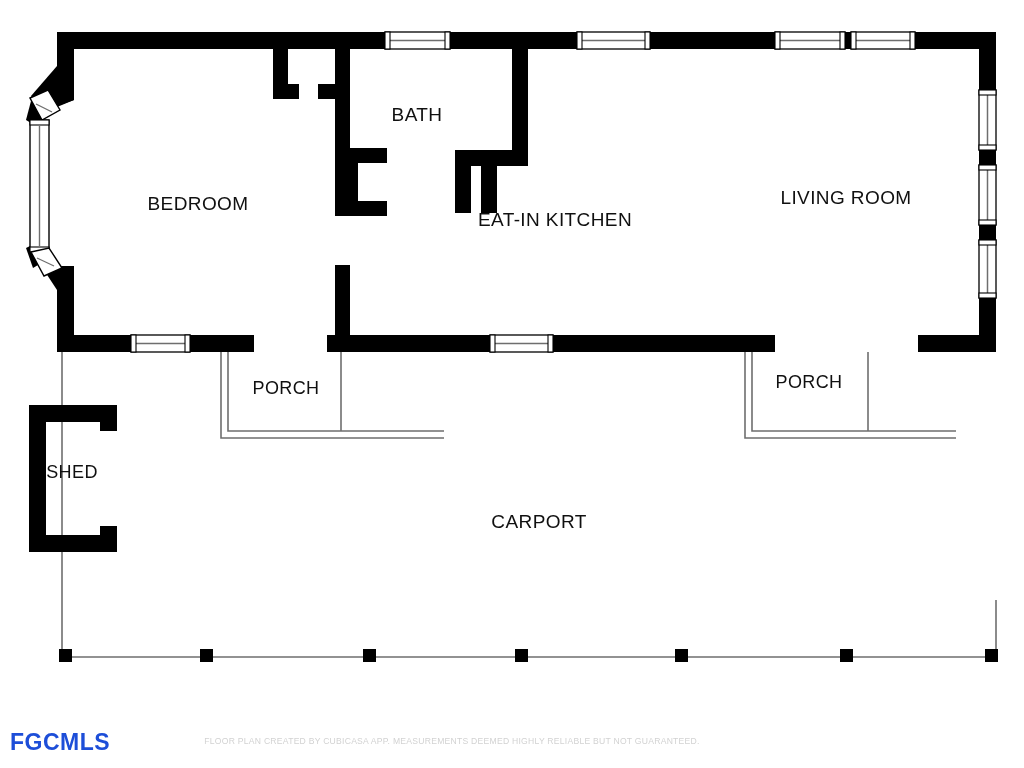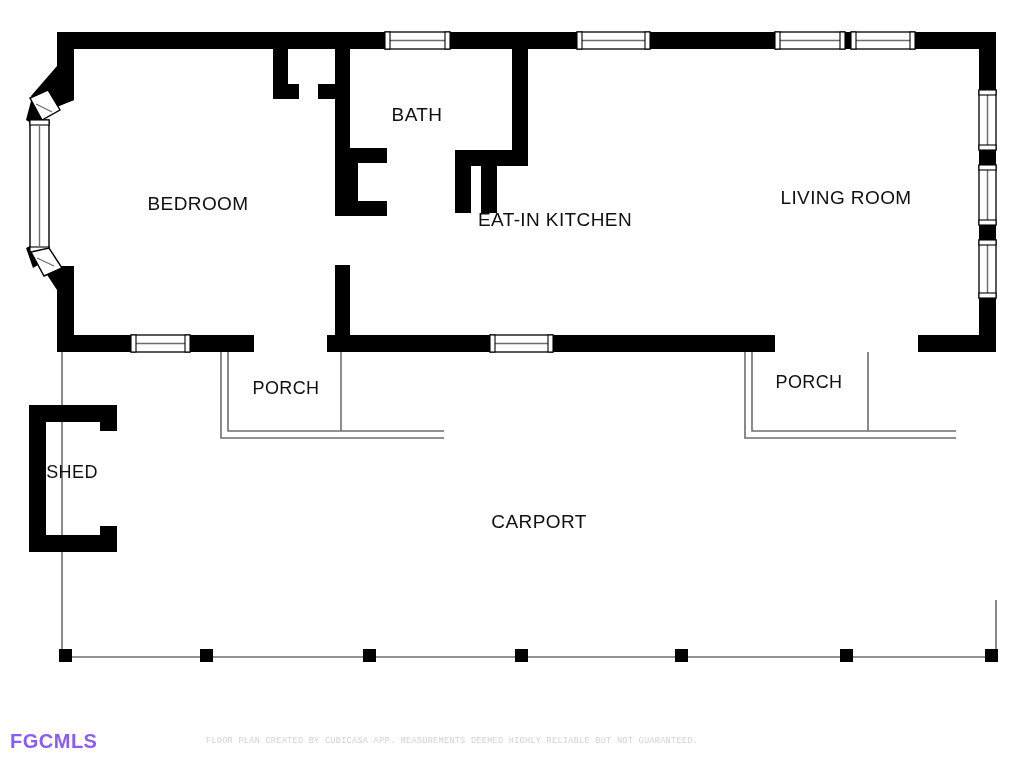--- a/index.html
+++ b/index.html
@@ -41,34 +41,34 @@
     left: 0;
     top: 700px;
     width: 1024px;
     height: 68px;
   }
   #mls-logo {
     position: absolute;
     left: 10px;
     top: 31px;
     font-family: "Liberation Sans", sans-serif;
-    font-size: 20px;
+    font-size: 23px;
     font-weight: bold;
     letter-spacing: 0.5px;
-    color: #8b5cf6;
+    color: #1d4ed8;
     line-height: 1;
     user-select: none;
   }
   #disclaimer {
     position: absolute;
     left: 0;
     top: 36px;
     width: 904px;
     text-align: center;
-    font-family: Liberation Mono, monospace;
+    font-family: Liberation Sans, sans-serif;
     font-size: 8.6px;
     letter-spacing: 0.25px;
     color: #d2d2d2;
     white-space: nowrap;
   }
 </style>
 </head>
 <body>
 
 <div id="plan-wrap">

